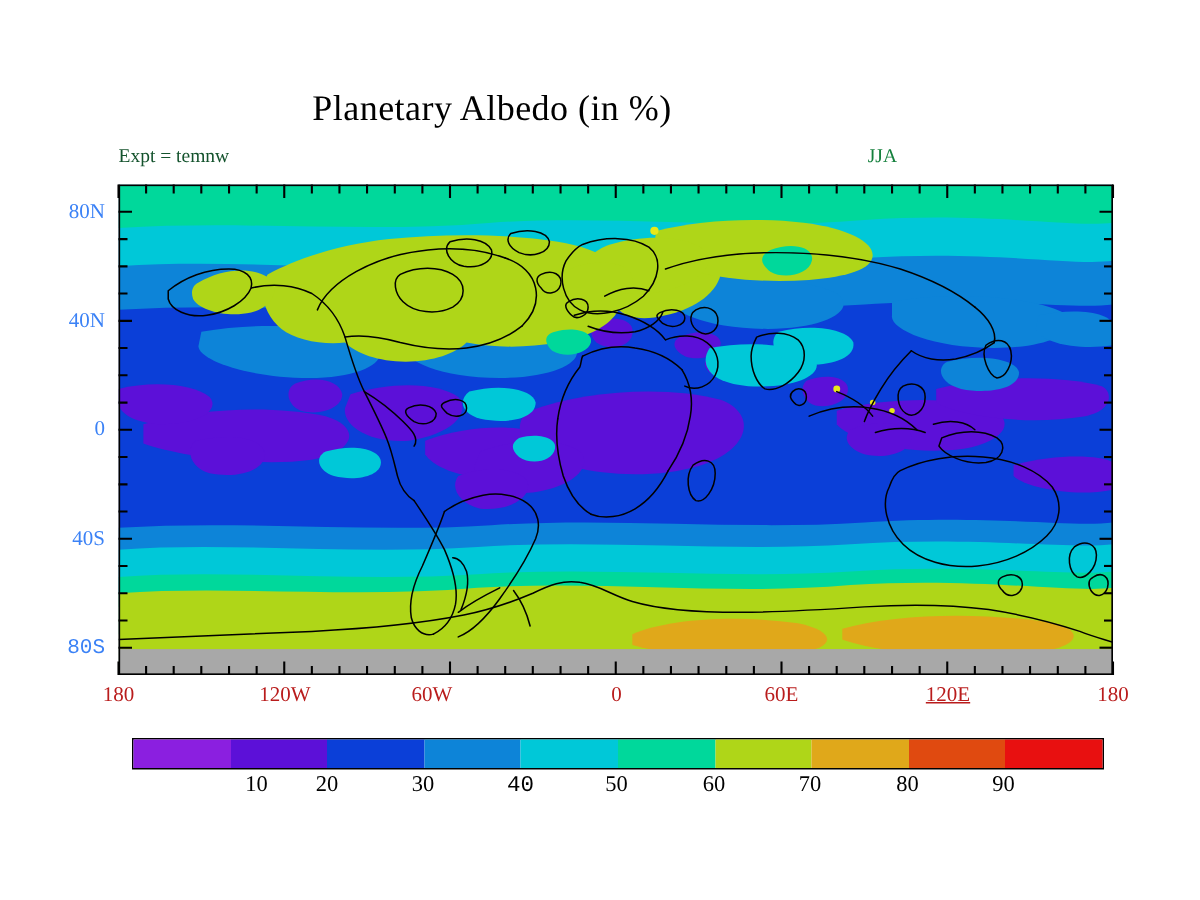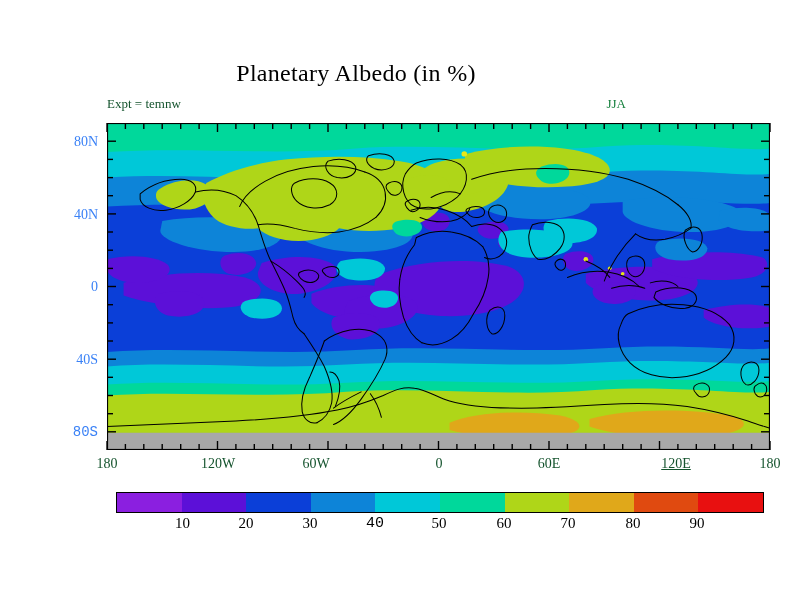--- a/index.html
+++ b/index.html
@@ -1,36 +1,36 @@
 <!DOCTYPE html>
 <html><head>
 <meta charset="utf-8">
 <style>
   html,body{margin:0;padding:0;}
   body{
     width:800px;height:600px;background:#ffffff;
     font-family:"Liberation Serif", serif;
     overflow:hidden;position:relative;
   }
-  #stage{position:absolute;left:0;top:0;width:656px;height:600px;margin-left:28px;}
+  #stage{position:absolute;left:0;top:0;width:656px;height:600px;}
 
   .ttl{
     position:absolute;text-align:center;width:100%;
     font-size:24px;color:#000;letter-spacing:.3px;
   }
   #title{top:60px;}
   #subtitle{top:93px;font-size:14px;}
   #expt{position:absolute;left:79px;top:96px;font-size:13px;color:#14532d;}
   #season{position:absolute;right:58px;top:96px;font-size:13px;color:#15803d;}
 
   #plotwrap{position:absolute;left:79px;top:123px;width:663px;height:327px;}
   svg{display:block;}
 
   .ylab{position:absolute;font-size:14px;color:#3b82f6;text-align:right;width:60px;}
-  .xlab{position:absolute;font-size:14px;color:#14532d;text-align:center;width:80px;}
+  .xlab{position:absolute;font-size:14px;color:#b91c1c;text-align:center;width:80px;}
 
   #cbar{position:absolute;left:88px;top:492px;width:646px;height:19px;border:1px solid #000;display:flex;}
   #cbar>div{flex:1 1 0;height:100%;}
   .cblab{position:absolute;font-size:15px;color:#000;text-align:center;width:50px;top:515px;}
 </style>
 </head>
 <body>
 
 <div id="stage">
 
@@ -347,37 +347,37 @@
   <div class="ylab" style="left:10px;top:207px;">40N</div>
   <div class="ylab" style="left:10px;top:279px;">0</div>
   <div class="ylab" style="left:10px;top:352px;">40S</div>
   <div class="ylab" style="left:10px;top:424px;font-family:Liberation Mono, monospace;">80S</div>
 
   <div class="xlab" style="left:39px;top:456px;">180</div>
   <div class="xlab" style="left:150px;top:456px;">120W</div>
   <div class="xlab" style="left:248px;top:456px;">60W</div>
   <div class="xlab" style="left:371px;top:456px;">0</div>
   <div class="xlab" style="left:481px;top:456px;">60E</div>
-  <div class="xlab" style="left:608px;top:456px;text-decoration:underline;">120E</div>
+  <div class="xlab" style="left:592px;top:456px;text-decoration:underline;">120E</div>
   <div class="xlab" style="left:702px;top:456px;">180</div>
 
   <div id="cbar">
     <div style="background: rgb(139, 31, 224);"></div>
     <div style="background: rgb(92, 16, 216);"></div>
     <div style="background: rgb(11, 63, 216);"></div>
     <div style="background: rgb(13, 132, 216);"></div>
     <div style="background: rgb(0, 200, 216);"></div>
     <div style="background: rgb(0, 216, 155);"></div>
     <div style="background: rgb(175, 214, 24);"></div>
     <div style="background: rgb(224, 168, 26);"></div>
     <div style="background: rgb(224, 74, 16);"></div>
     <div style="background: rgb(232, 16, 16);"></div>
   </div>
 
-  <div class="cblab" style="left:112px;text-align:right;">10</div>
+  <div class="cblab" style="left:146px;">10</div>
   <div class="cblab" style="left:193px;">20</div>
   <div class="cblab" style="left:257px;">30</div>
   <div class="cblab" style="left:322px;font-family:Liberation Mono, monospace;">40</div>
   <div class="cblab" style="left:386px;">50</div>
   <div class="cblab" style="left:451px;">60</div>
   <div class="cblab" style="left:515px;">70</div>
   <div class="cblab" style="left:580px;">80</div>
   <div class="cblab" style="left:644px;">90</div>
 
 </div>

